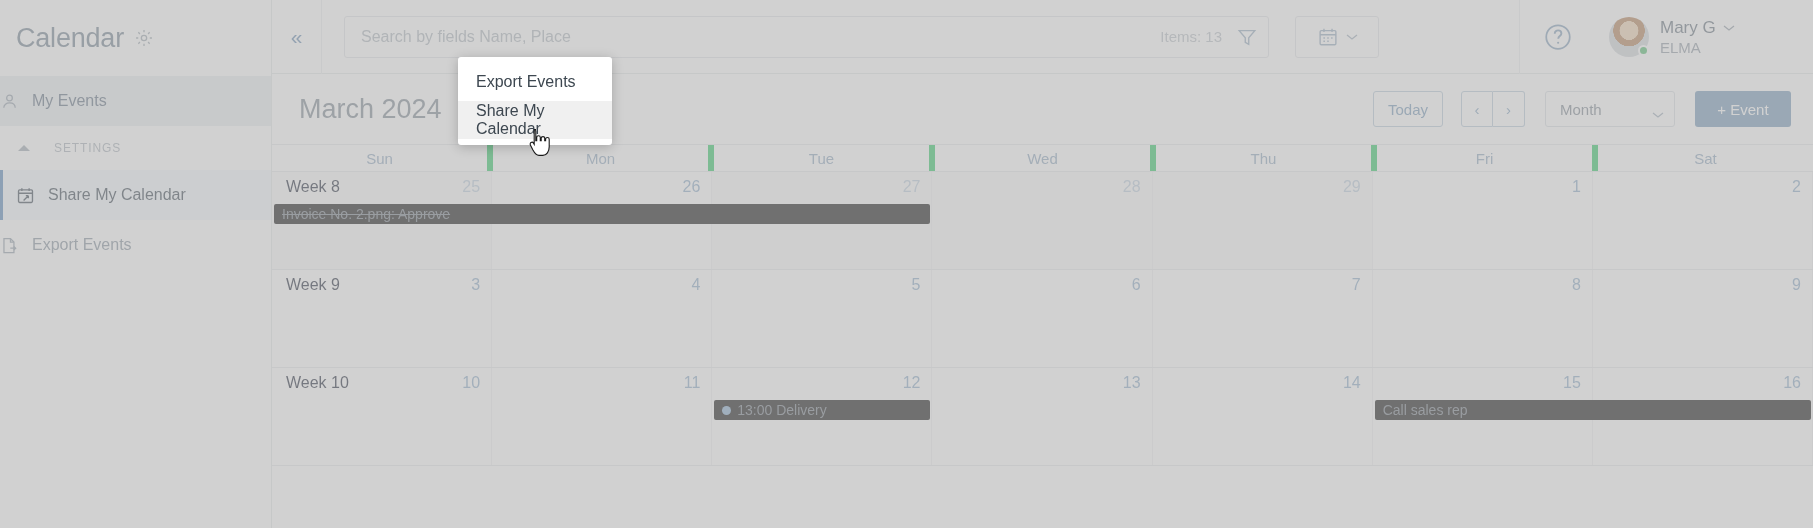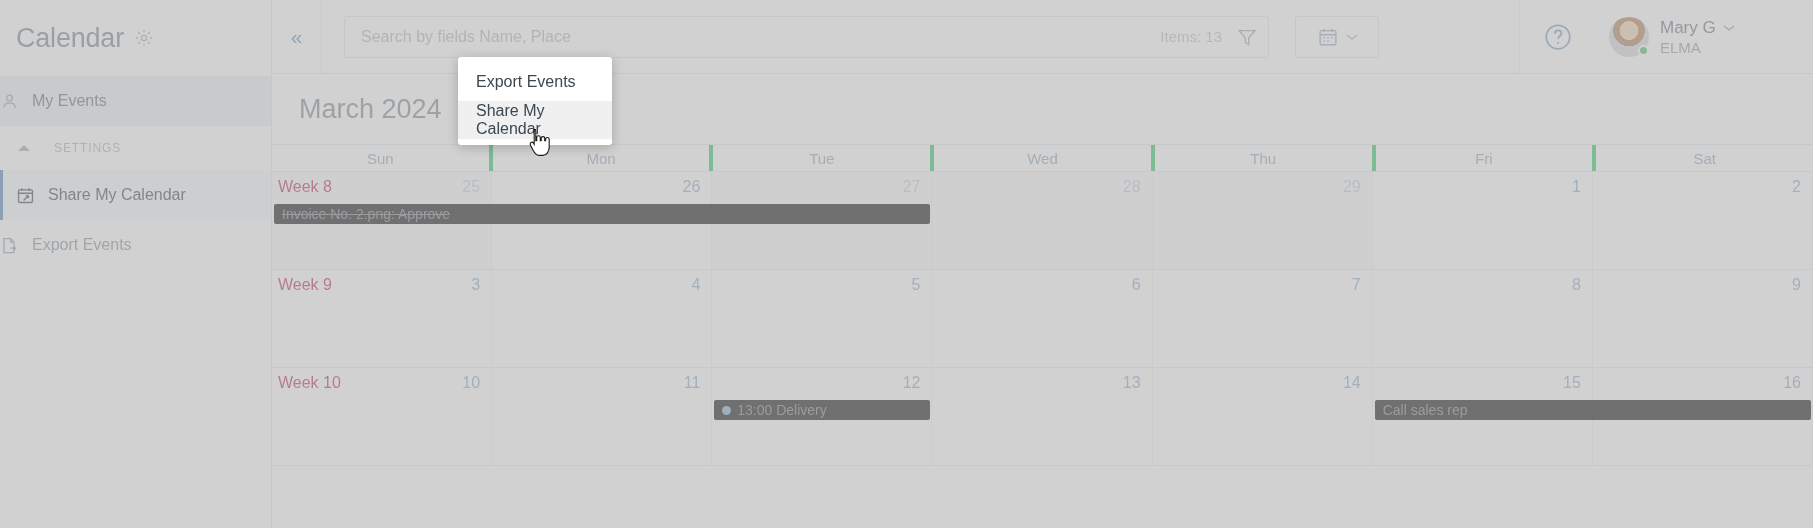--- a/index.html
+++ b/index.html
@@ -145,35 +145,35 @@
     background: #6f94b5; color: #fff; font-size: 15px; border: none;
     cursor: pointer; display: flex; align-items: center; justify-content: center;
     font-family: "Liberation Sans", sans-serif;
   }
 
   
   #grid { position: absolute; left: 272px; top: 144px; width: 1541px; height: 384px; background:#fff; z-index: 5; }
   .dow-row { display: flex; height: 28px; border-bottom: 1px solid #e5e8eb; border-top: 1px solid #e5e8eb; }
   .dow {
     flex: 1; text-align: center; font-size: 15px; color: #88a2bc;
-    border-right: 4px solid #22c55e; line-height: 27px;
+    border-right: 6px solid #22c55e; line-height: 27px;
   }
   .dow:last-child { border-right: none; }
   .wk-row { display: flex; height: 98px; border-bottom: 1px solid #e5e8eb; position: relative; }
   .wk-cell {
     flex: 1; border-right: 1px solid #eef0f2; position: relative;
   }
   .wk-cell:last-child { border-right: none; }
   .wk-cell.other { background: #fafafa; }
   .daynum {
     position: absolute; top: 6px; right: 11px; font-size: 16px; color: #86a7c6;
   }
   .daynum.muted { color: #b9cbdc; }
   .wklabel {
-    position: absolute; left: 6px; top: 6px; font-size: 16px; color: #be185d;
+    position: absolute; left: 14px; top: 6px; font-size: 16px; color: #0f172a;
     z-index: 3;
   }
   .ev {
     position: absolute; height: 20px; border-radius: 2px;
     background: #000000; font-size: 14px; color: #6d7680;
     display: flex; align-items: center; padding-left: 8px; gap: 6px;
     white-space: nowrap; overflow: hidden; cursor: pointer; z-index: 4;
   }
   .ev.done { text-decoration: line-through; }
   .ev-dot { width: 9px; height: 9px; border-radius: 50%; background: #7fa6cb; flex: 0 0 9px; }
@@ -303,20 +303,36 @@
 
   <div id="calhead">
     <span class="cal-title">March 2024</span>
     <span>
       <svg class="title-gear" viewBox="0 0 24 24" fill="none" stroke="#8b96a1" stroke-width="1.6">
         <circle cx="12" cy="12" r="3.2"></circle>
         <path d="M12 2.5v2.6M12 18.9v2.6M2.5 12h2.6M18.9 12h2.6M5.2 5.2l1.9 1.9M16.9 16.9l1.9 1.9M18.8 5.2l-1.9 1.9M7.1 16.9l-1.9 1.9"></path>
       </svg>
     </span>
 
+    <div class="tb-right">
+      <div class="btn-today">Today</div>
+      <div class="navgrp">
+        <div class="navbtn prev">‹</div>
+        <div class="navbtn next">›</div>
+      </div>
+      <div class="view-select">
+        <span>Month</span>
+        <span class="chev">
+          <svg viewBox="0 0 12 8" fill="none" stroke="#9aa9b8" stroke-width="1.3" width="12" height="8">
+            <path d="M1 2l5 4 5-4"></path>
+          </svg>
+        </span>
+      </div>
+      <button class="btn-event">+ Event</button>
+    </div>
   </div>
 
   <div id="grid">
     <div class="dow-row">
         <div class="dow">Sun</div>
         <div class="dow">Mon</div>
         <div class="dow">Tue</div>
         <div class="dow">Wed</div>
         <div class="dow">Thu</div>
         <div class="dow">Fri</div>

